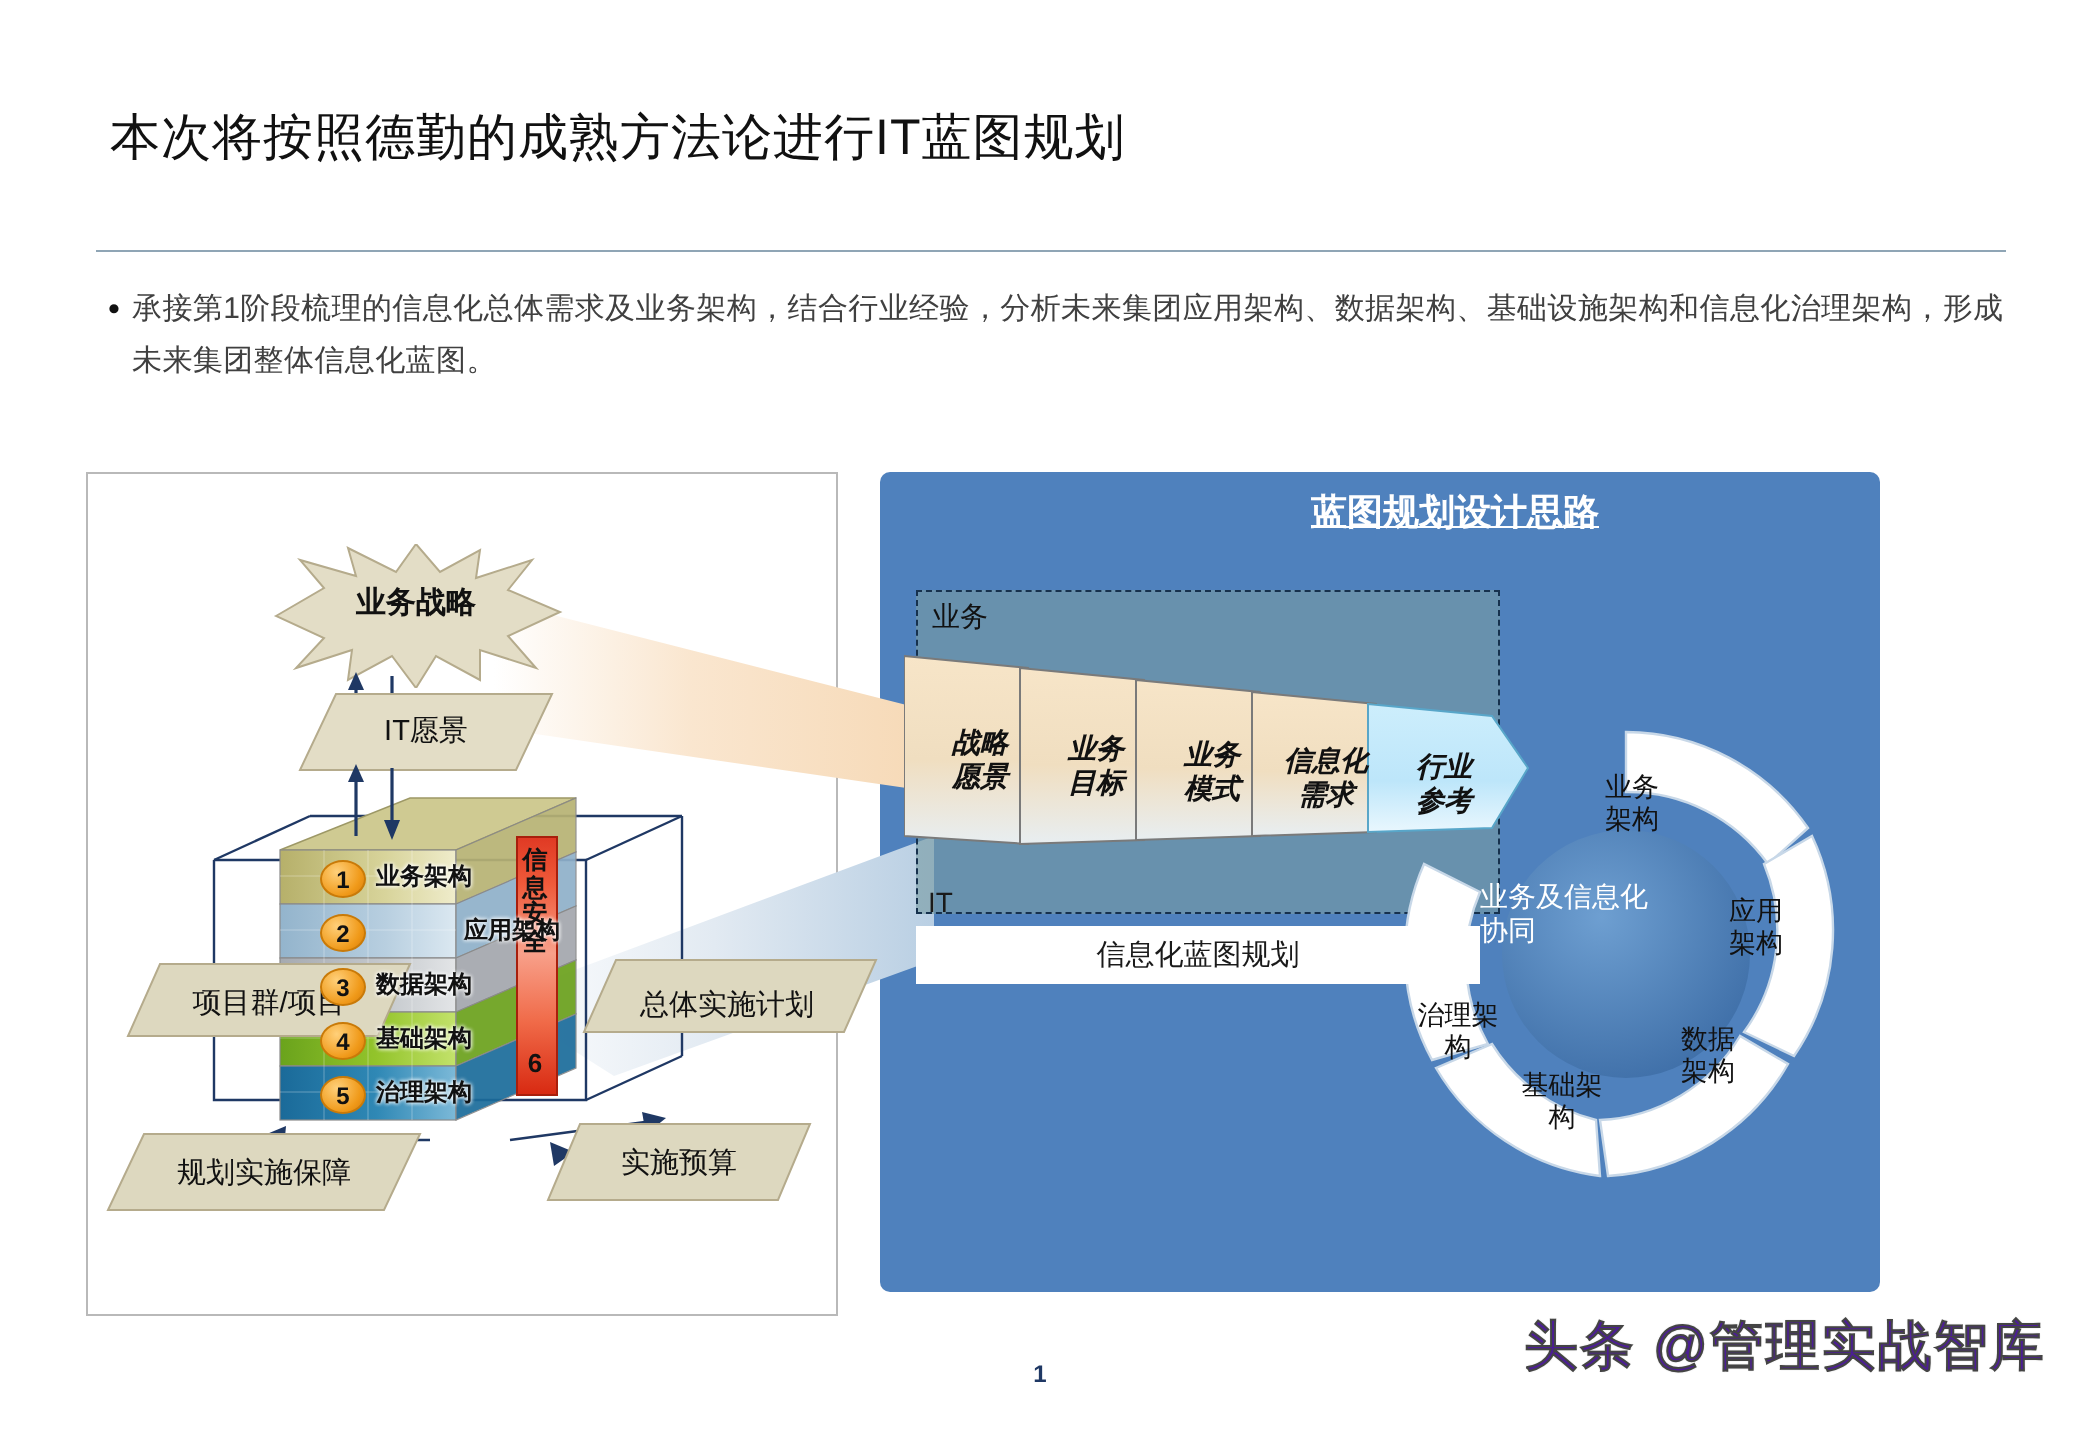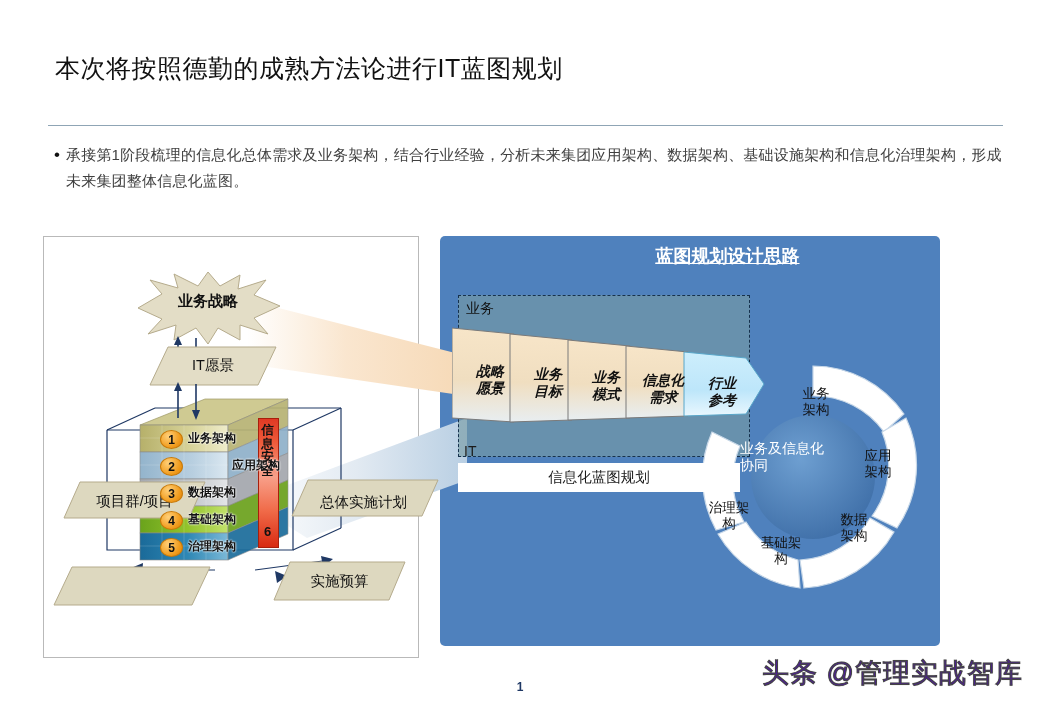--- a/index.html
+++ b/index.html
@@ -278,20 +278,21 @@
   <div class="para-label" style="left:62px;top:492px;width:145px;">项目群/项目</div>
 
   <svg class="para" style="left:290px;top:478px;width:150px;height:40px;" viewBox="0 0 150 40">
     <polygon points="18,2 148,2 132,38 2,38" fill="#ddd8bf" stroke="#b5ab8c" stroke-width="1"></polygon>
   </svg>
   <div class="para-label" style="left:290px;top:481px;width:147px;margin-top:12px;">总体实施计划</div>
 
   <svg class="para" style="left:52px;top:565px;width:160px;height:42px;" viewBox="0 0 160 42">
     <polygon points="20,2 158,2 140,40 2,40" fill="#ddd8bf" stroke="#b5ab8c" stroke-width="1"></polygon>
   </svg>
+  <div class="para-label" style="left:52px;top:577px;width:160px;">规划实施保障</div>
 
   <svg class="para" style="left:272px;top:560px;width:135px;height:42px;" viewBox="0 0 135 42">
     <polygon points="18,2 133,2 117,40 2,40" fill="#ddd8bf" stroke="#b5ab8c" stroke-width="1"></polygon>
   </svg>
   <div class="para-label" style="left:272px;top:572px;width:135px;">实施预算</div>
 
   <div class="blue-panel"></div>
   <div class="panel-title">蓝图规划设计思路</div>
 
   <div class="biz-box"></div>

